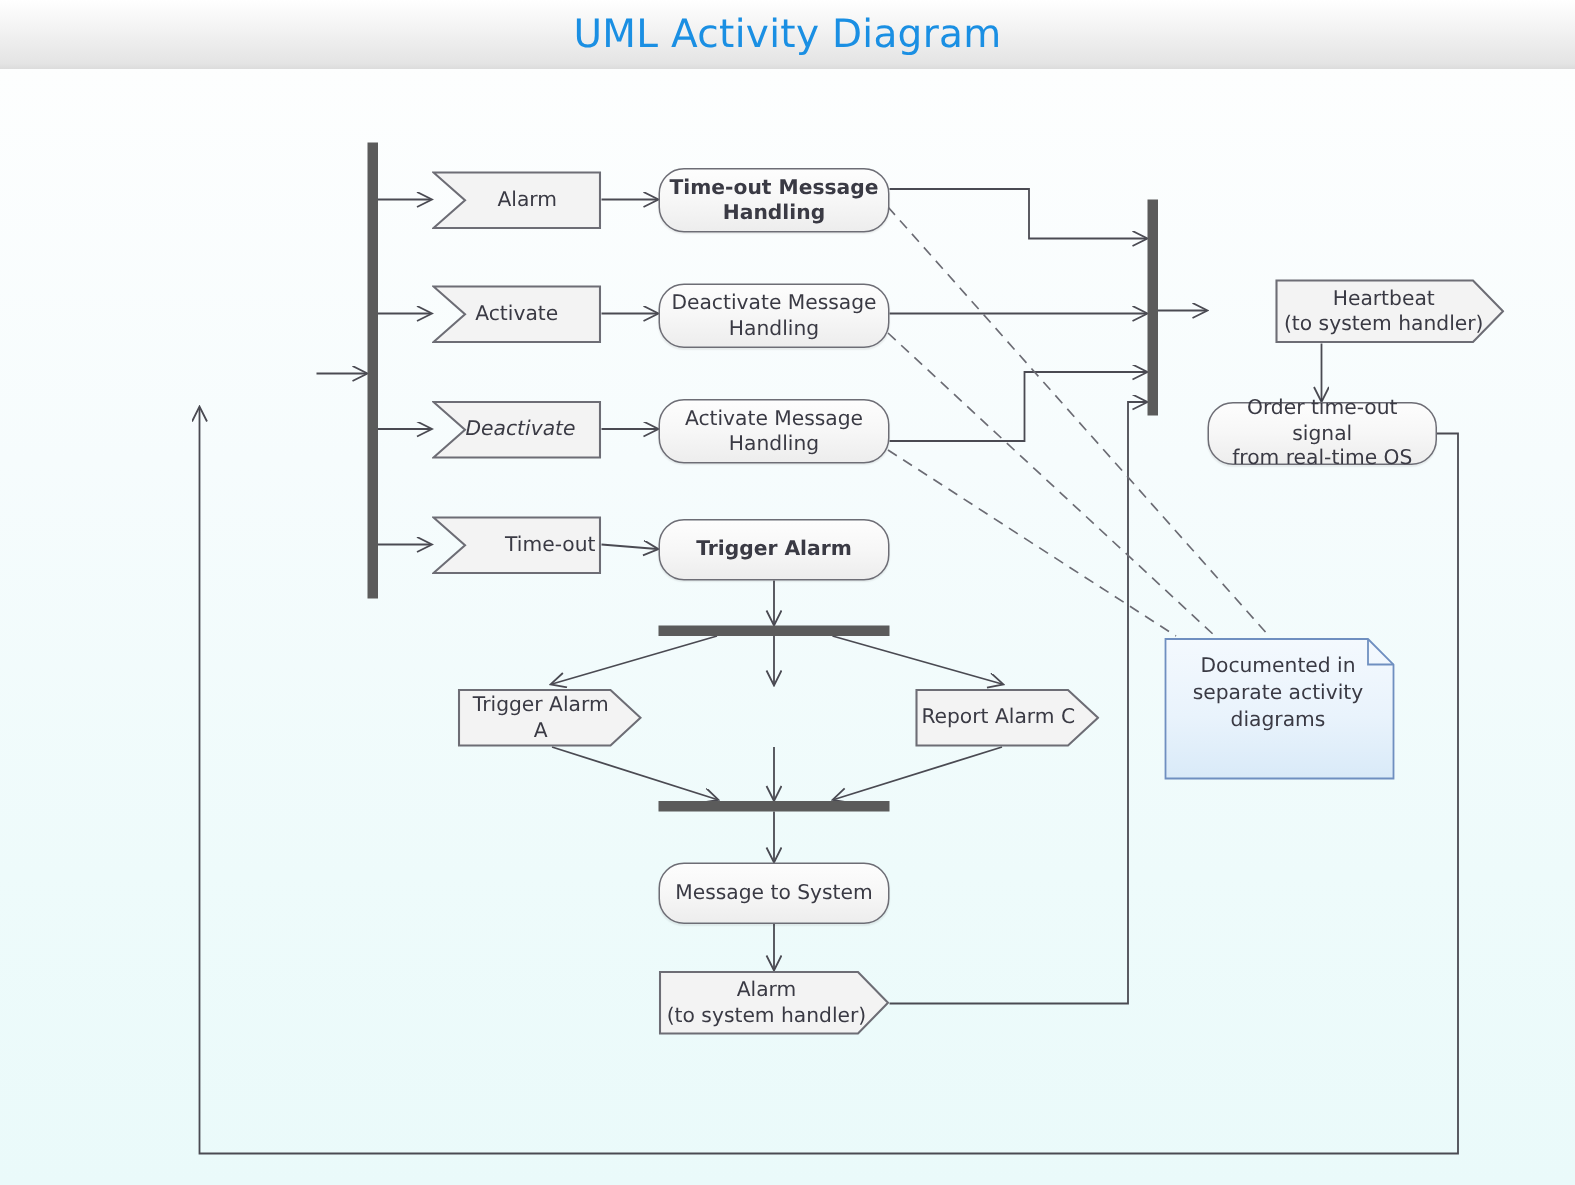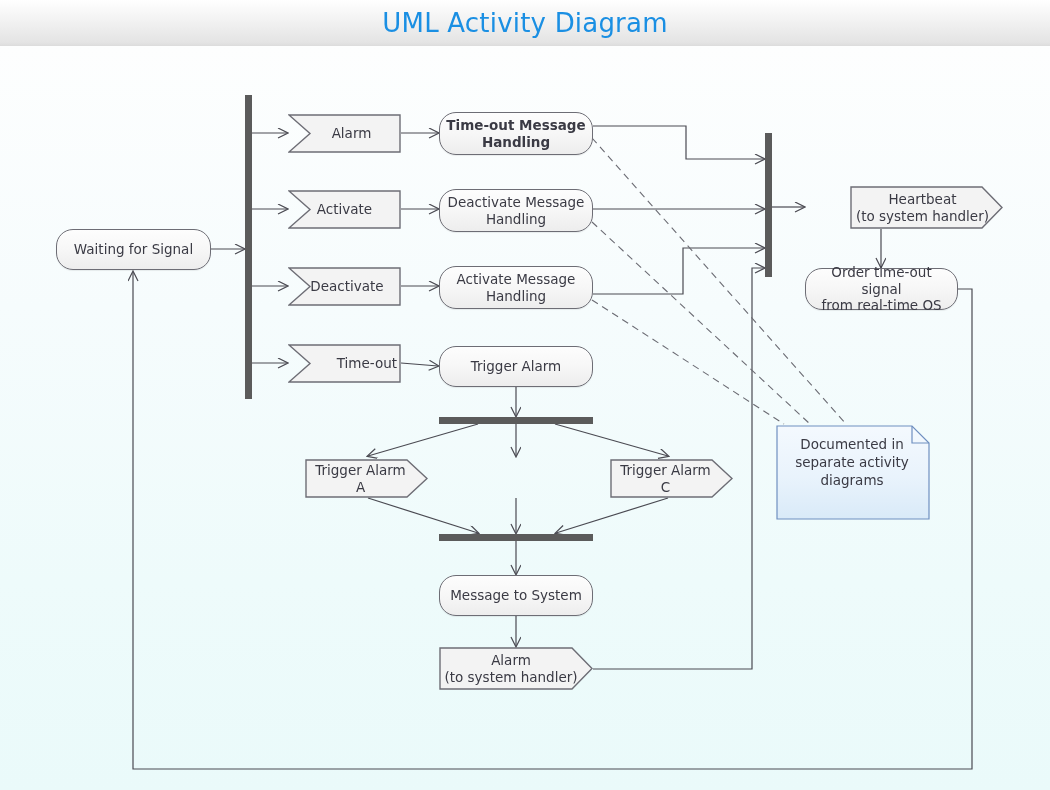--- a/index.html
+++ b/index.html
@@ -179,43 +179,40 @@
         <path d="M592,176 L810,378"></path>
         <path d="M592,254 L784,378"></path>
       </g>
     </svg>
 
     <div class="bar" style="left:245px;top:49px;width:7px;height:304px;"></div>
     <div class="bar" style="left:765px;top:87px;width:7px;height:144px;"></div>
     <div class="bar" style="left:439px;top:371px;width:154px;height:7px;"></div>
     <div class="bar" style="left:439px;top:488px;width:154px;height:7px;"></div>
 
-    <div class="node action" style="left:56px;top:183px;width:155px;height:41px;">
-      <span class="lbl">Waiting for Signal</span>
-    </div>
 
     <div class="node signal-recv" style="left:288px;top:68px;width:113px;height:39px;">
       <svg class="shape" viewBox="0 0 113 39" preserveAspectRatio="none">
         <path d="M1,1 L112,1 L112,38 L1,38 L22,19.5 Z" fill="#f3f3f3" stroke="#6d6d75" stroke-width="1.4"></path>
       </svg>
       <span class="lbl" style="margin-left:14px;">Alarm</span>
     </div>
 
     <div class="node signal-recv" style="left:288px;top:144px;width:113px;height:39px;">
       <svg class="shape" viewBox="0 0 113 39" preserveAspectRatio="none">
         <path d="M1,1 L112,1 L112,38 L1,38 L22,19.5 Z" fill="#f3f3f3" stroke="#6d6d75" stroke-width="1.4"></path>
       </svg>
       <span class="lbl" style="text-align:right;">Activate</span>
     </div>
 
     <div class="node signal-recv" style="left:288px;top:221px;width:113px;height:39px;">
       <svg class="shape" viewBox="0 0 113 39" preserveAspectRatio="none">
         <path d="M1,1 L112,1 L112,38 L1,38 L22,19.5 Z" fill="#f3f3f3" stroke="#6d6d75" stroke-width="1.4"></path>
       </svg>
-      <span class="lbl" style="margin-left:5px;">Deactivate</span>
+      <span class="lbl" style="margin-left:5px;font-style:italic;">Deactivate</span>
     </div>
 
     <div class="node signal-recv" style="left:288px;top:298px;width:113px;height:39px;justify-content:flex-end;">
       <svg class="shape" viewBox="0 0 113 39" preserveAspectRatio="none">
         <path d="M1,1 L112,1 L112,38 L1,38 L22,19.5 Z" fill="#f3f3f3" stroke="#6d6d75" stroke-width="1.4"></path>
       </svg>
       <span class="lbl" style="margin-left:14px;">Time-out</span>
     </div>
 
     <div class="node action" style="left:439px;top:66px;width:154px;height:43px;font-weight:bold;">
@@ -223,37 +220,37 @@
 Handling</span>
     </div>
     <div class="node action" style="left:439px;top:143px;width:154px;height:43px;">
       <span class="lbl">Deactivate Message
 Handling</span>
     </div>
     <div class="node action" style="left:439px;top:220px;width:154px;height:43px;">
       <span class="lbl">Activate Message
 Handling</span>
     </div>
-    <div class="node action" style="left:439px;top:300px;width:154px;height:41px;">
+    <div class="node action" style="left:439px;top:300px;width:154px;height:41px;font-weight:bold;">
       <span class="lbl">Trigger Alarm</span>
     </div>
 
     <div class="node signal-send" style="left:305px;top:413px;width:123px;height:39px;">
       <svg class="shape" viewBox="0 0 123 39" preserveAspectRatio="none">
         <path d="M1,1 L102,1 L122,19.5 L102,38 L1,38 Z" fill="#f3f3f3" stroke="#6d6d75" stroke-width="1.4"></path>
       </svg>
       <span class="lbl" style="margin-right:12px;">Trigger Alarm A</span>
     </div>
 
 
     <div class="node signal-send" style="left:610px;top:413px;width:123px;height:39px;">
       <svg class="shape" viewBox="0 0 123 39" preserveAspectRatio="none">
         <path d="M1,1 L102,1 L122,19.5 L102,38 L1,38 Z" fill="#f3f3f3" stroke="#6d6d75" stroke-width="1.4"></path>
       </svg>
-      <span class="lbl" style="margin-right:12px;">Trigger Alarm C</span>
+      <span class="lbl" style="margin-right:12px;">Report Alarm C</span>
     </div>
 
     <div class="node action" style="left:439px;top:529px;width:154px;height:41px;">
       <span class="lbl">Message to System</span>
     </div>
 
     <div class="node signal-send" style="left:439px;top:601px;width:154px;height:43px;">
       <svg class="shape" viewBox="0 0 154 43" preserveAspectRatio="none">
         <path d="M1,1 L133,1 L153,21.5 L133,42 L1,42 Z" fill="#f3f3f3" stroke="#6d6d75" stroke-width="1.4"></path>
       </svg>

